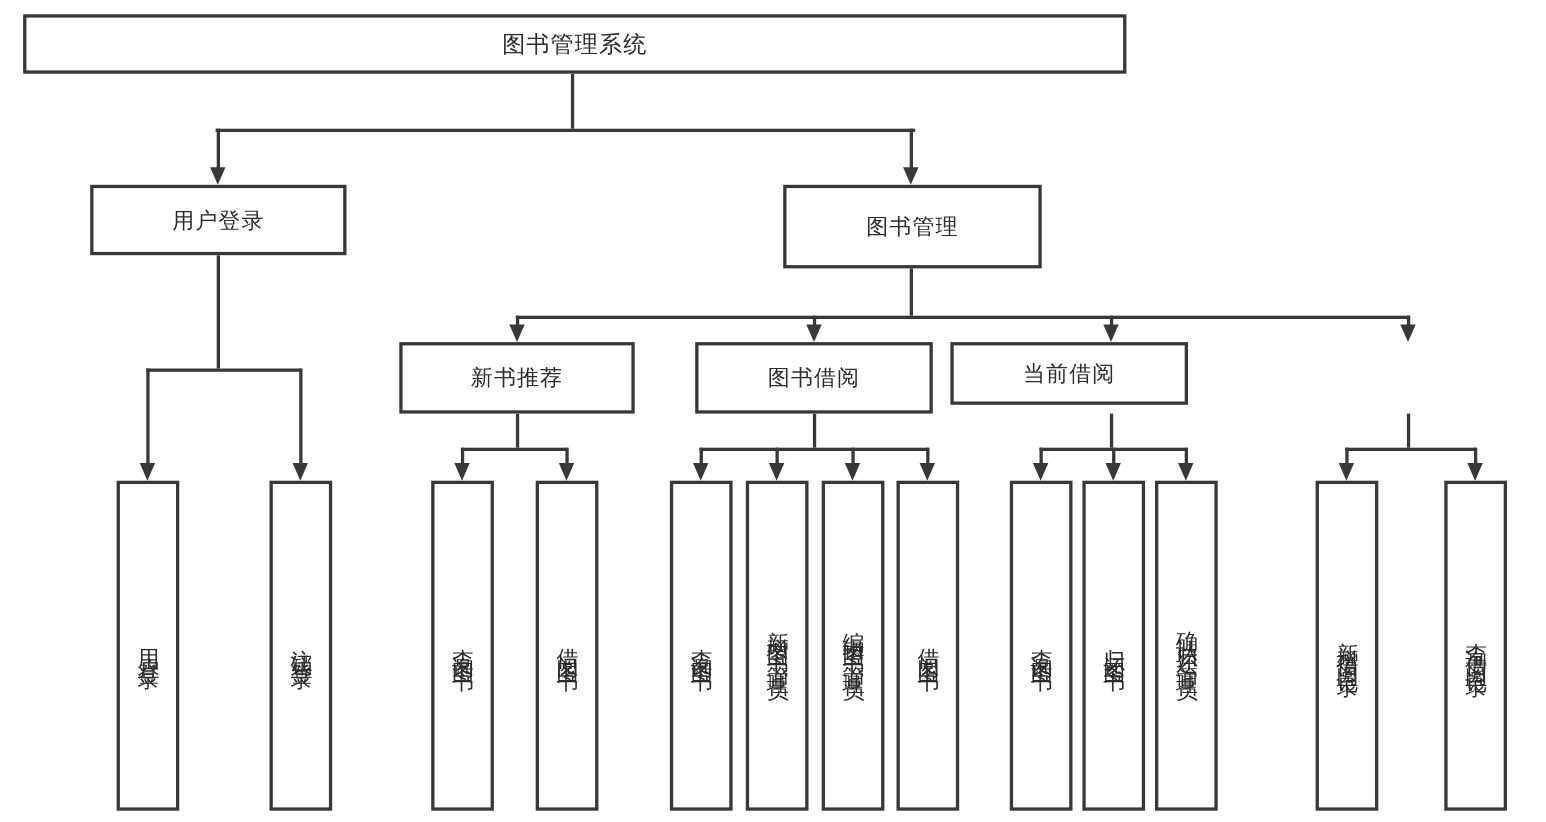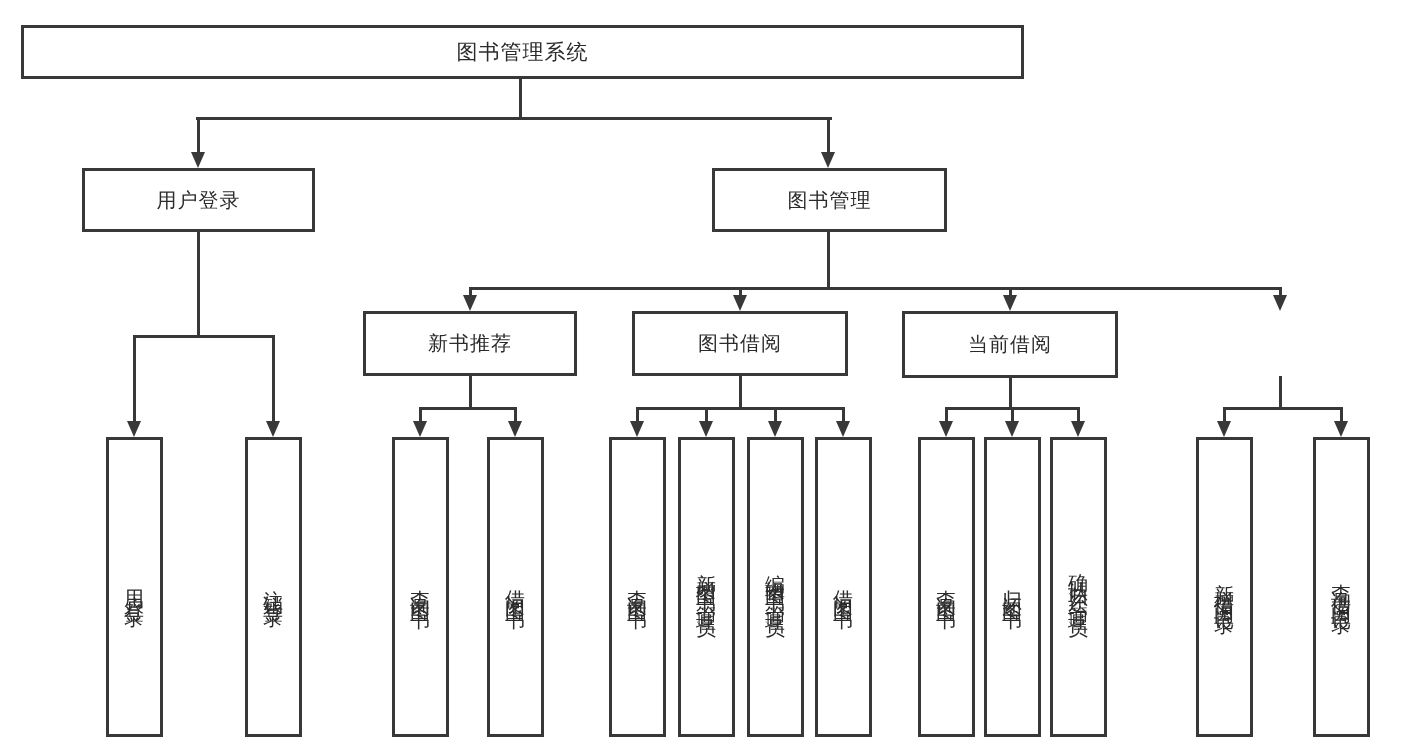--- a/index.html
+++ b/index.html
@@ -144,38 +144,38 @@
 
   <div>
     <div class="vline" style="left:1279px; top:376px; height:31px;"></div>
     <div class="hline" style="left:1223px; top:407px; width:119px;"></div>
     <div class="vline" style="left:1223px; top:407px; height:15px;"></div>
     <div class="ahead" style="left:1217px; top:421px;"></div>
     <div class="vline" style="left:1340px; top:407px; height:15px;"></div>
     <div class="ahead" style="left:1334px; top:421px;"></div>
   </div>
 
-  <div class="node node-h node-root" style="left:21px; top:25px; width:1003px; height:54px;">
+  <div class="node node-h node-root" style="left:21px; top:13px; width:1003px; height:54px;">
     <span>图书管理系统</span>
   </div>
 
   <div class="node node-h" style="left:82px; top:168px; width:233px; height:64px;">
     <span>用户登录</span>
   </div>
-  <div class="node node-h" style="left:712px; top:168px; width:235px; height:64px;">
+  <div class="node node-h" style="left:712px; top:168px; width:235px; height:76px;">
     <span>图书管理</span>
   </div>
 
   <div class="node node-h" style="left:632px; top:311px; width:216px; height:65px;">
     <span>图书借阅</span>
   </div>
   <div class="node node-h" style="left:363px; top:311px; width:214px; height:65px;">
     <span>新书推荐</span>
   </div>
-  <div class="node node-h" style="left:902px; top:311px; width:216px; height:67px;">
+  <div class="node node-h" style="left:864px; top:311px; width:216px; height:57px;">
     <span>当前借阅</span>
   </div>
 
   <div class="leaf" style="left:106px;">
     <span class="vtext">用户登录</span>
   </div>
   <div class="leaf" style="left:245px;">
     <span class="vtext">注销登录</span>
   </div>
   <div class="leaf" style="left:392px;">

